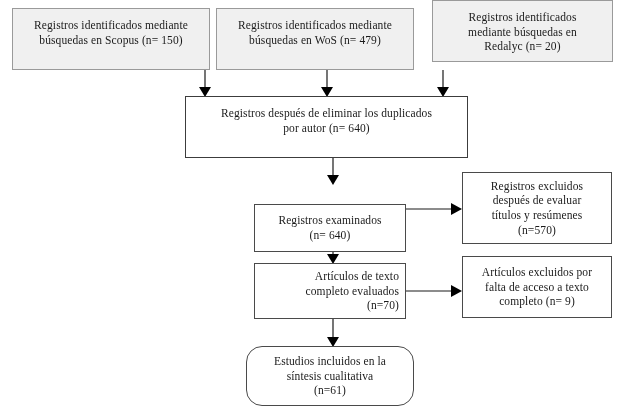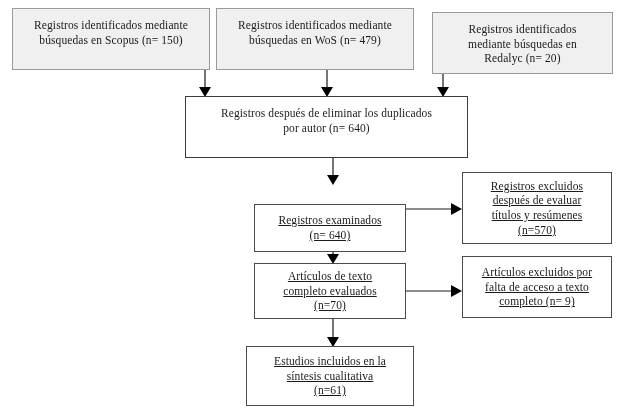--- a/index.html
+++ b/index.html
@@ -39,21 +39,20 @@
     background: #f0f0f0;
     border: 1px solid #9a9a9a;
     align-items: flex-start;
   }
   .node.src .node-text { padding-top: 9px; }
 
   .node.plain {
     background: #ffffff;
     border: 1px solid #4a4a4a;
     align-items: center;
-    text-decoration: underline;
   }
   .node.dedup {
     background: #ffffff;
     border: 1px solid #3c3c3c;
     align-items: flex-start;
   }
   .node.dedup .node-text { padding-top: 9px; }
 
   svg.connectors {
     position: absolute;
@@ -123,21 +122,21 @@
   <div class="node src" style="left:12px; top:8px; width:198px; height:62px;">
     <span class="node-text">Registros identificados mediante
 búsquedas en Scopus (n= 150)</span>
   </div>
 
   <div class="node src" style="left:216px; top:8px; width:198px; height:62px;">
     <span class="node-text">Registros identificados mediante
 búsquedas en WoS (n= 479)</span>
   </div>
 
-  <div class="node src" style="left:432px; top:12px; width:181px; height:62px;">
+  <div class="node src" style="left:432px; top:0; width:181px; height:62px;">
     <span class="node-text">Registros identificados
 mediante búsquedas en
 Redalyc (n= 20)</span>
   </div>
 
   <div class="node dedup" style="left:185px; top:96px; width:283px; height:62px;">
     <span class="node-text">Registros después de eliminar los duplicados
 por autor (n= 640)</span>
   </div>
 
@@ -146,31 +145,31 @@
 (n= 640)</span>
   </div>
 
   <div class="node plain" style="left:462px; top:172px; width:150px; height:72px;">
     <span class="node-text">Registros excluidos
 después de evaluar
 títulos y resúmenes
 (n=570)</span>
   </div>
 
-  <div class="node plain" style="left:254px; top:263px; width:152px; height:56px;">
+  <div class="node plain" style="left:254px; top:263px; width:152px; height:56px;text-align:right;">
     <span class="node-text">Artículos de texto
 completo evaluados
 (n=70)</span>
   </div>
 
   <div class="node plain" style="left:462px; top:256px; width:150px; height:62px;justify-content:flex-end;">
     <span class="node-text">Artículos excluidos por
 falta de acceso a texto
 completo (n= 9)</span>
   </div>
 
-  <div class="node plain" style="left:246px; top:346px; width:168px; height:60px;">
+  <div class="node plain" style="left:246px; top:346px; width:168px; height:60px;border-radius:16px;">
     <span class="node-text">Estudios incluidos en la
 síntesis cualitativa
 (n=61)</span>
   </div>
 
 </div>
 
 </body></html>

